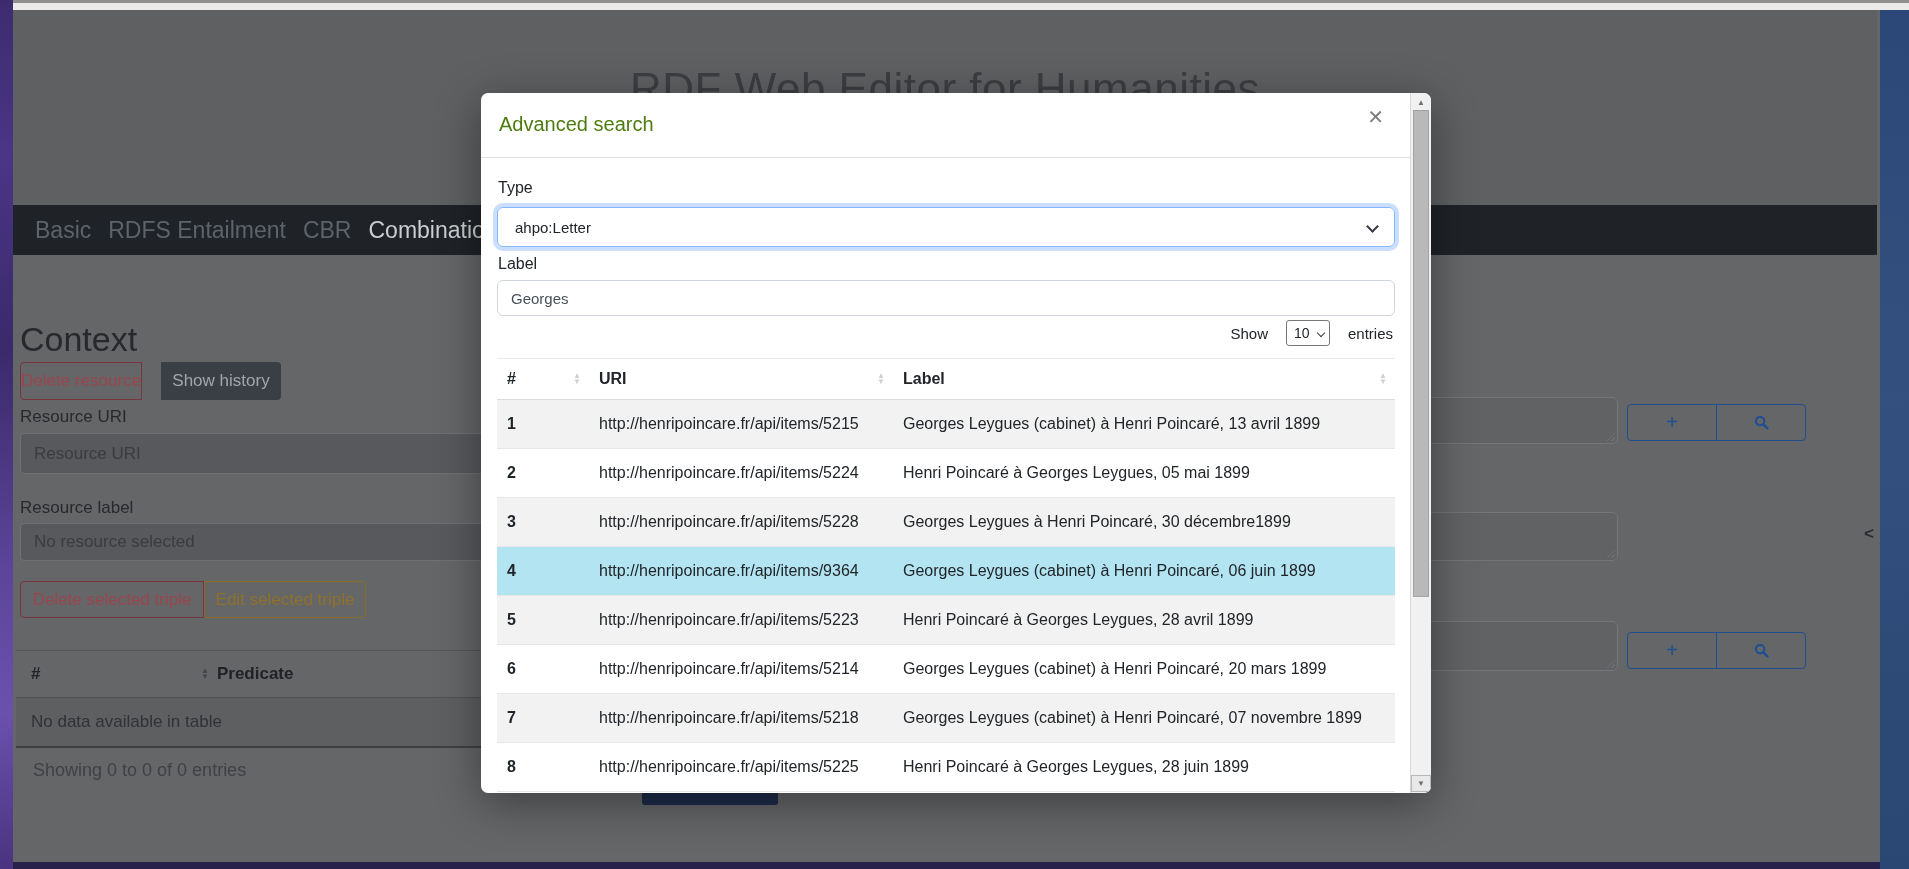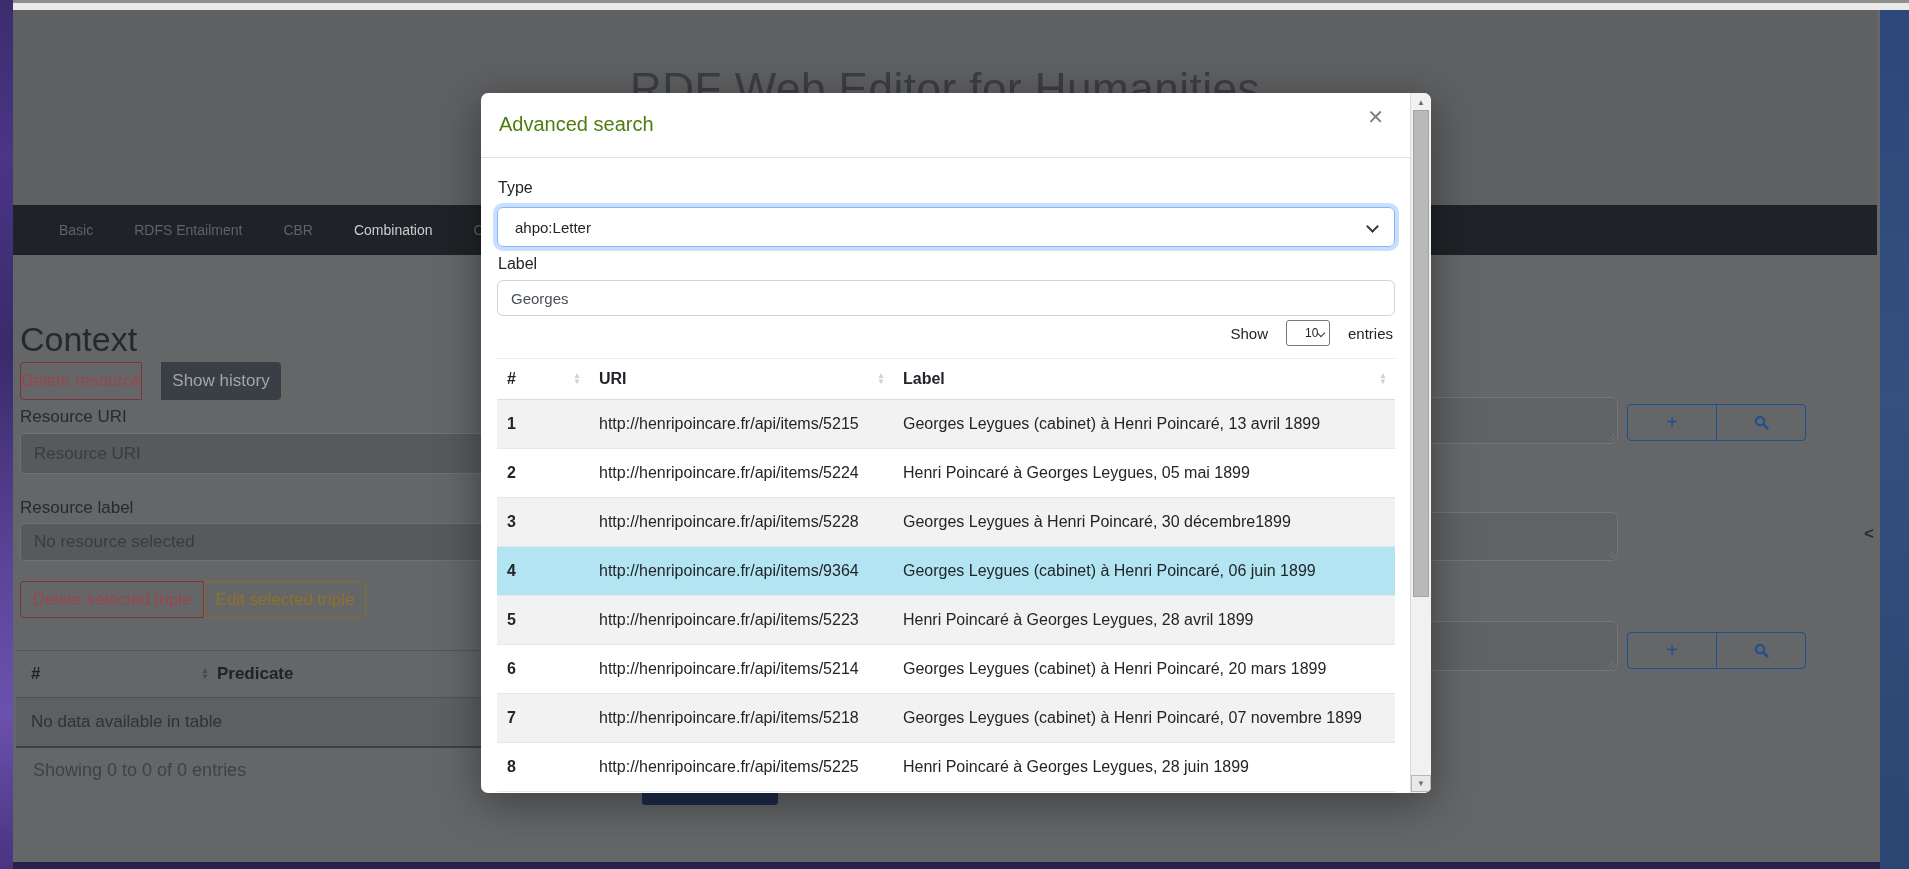--- a/index.html
+++ b/index.html
@@ -19,21 +19,21 @@
   .right-strip { left:1880px; top:10px; width:29px; height:859px;
     background:linear-gradient(180deg,#2c4878 0%,#33507f 45%,#2a4672 100%); }
   .bottom-strip { left:13px; top:862px; width:1867px; height:7px; background:#27214b; }
 
   
   .header-area { left:13px; top:10px; width:1864px; height:195px; background:#5e6062; }
   .page-title { left:13px; top:66px; width:1864px; text-align:center;
     font-size:44px; line-height:46px; font-weight:500; color:#3c3e41; letter-spacing:.5px; }
   .navbar { left:13px; top:205px; width:1864px; height:50px; background:var(--navbar-bg,#1f2327);
     display:flex; align-items:center; padding-left:22px; gap:17px; }
-  .nav-tab { font-size:14px; color:#5e6369; cursor:default; white-space:nowrap;margin-left:24px; }
+  .nav-tab { font-size:23px; color:#5e6369; cursor:default; white-space:nowrap; }
   .nav-tab.active { color:#cbcdcf; }
 
   .context-heading { left:20px; top:320px; font-size:34px; font-weight:500; color:#26282b; }
 
   .btn { display:inline-flex; align-items:center; justify-content:center;
     font-size:17px; background:transparent; border:1px solid transparent; }
   .btn-outline-danger-dim { border-color:var(--danger-border-dim,#7b333c); color:var(--danger-dim,#9b454e); }
   .btn-outline-warning-dim { border-color:var(--warning-border-dim,#8a6c29); color:var(--warning-dim,#90712b); }
   .btn-dark-dim { background:#3a3f45; color:#a3a5a8; }
   .rad-l { border-radius:4px 0 0 4px; } .rad-r { border-radius:0 4px 4px 0; }
@@ -93,21 +93,21 @@
     border-radius:6px; box-shadow:0 0 0 4px rgba(13,110,253,.22);
     display:flex; align-items:center; padding-left:17px; font-size:15px; color:#212529; }
   .chev { position:absolute; right:17px; top:14px; width:9px; height:9px;
     border-right:2px solid #343a40; border-bottom:2px solid #343a40; transform:rotate(45deg); }
   .m-lab-label { left:17px; top:162px; }
   .m-input { left:16px; top:187px; width:898px; height:36px; border:1px solid #ced4da; border-radius:6px;
     padding-left:13px; font-size:15px; color:#495057; font-family:inherit; outline:none; background:#fff; }
   .show-row { right:38px; top:226px; height:28px; display:flex; align-items:center; gap:18px;
     font-size:15px; color:#212529; }
   .mini-select { position:relative; width:44px; height:26px; border:1px solid #767676; border-radius:3px;
-    display:flex; align-items:center; padding-left:18px; font-size:12px; color:#212529; }
+    display:flex; align-items:center; padding-left:7px; font-size:14px; color:#212529; }
   .mini-select .chev { right:5px; top:9px; width:6px; height:6px; border-width:0 1.5px 1.5px 0; border-style:solid; border-color:#343a40; }
 
   .m-table { left:16px; top:265px; width:898px; }
   .m-thead { display:flex; align-items:center; height:42px; border-top:1px solid #e8eaec;
     border-bottom:1px solid #dcdcdc; font-size:16px; font-weight:bold; color:#212529; }
   .hc { position:relative; height:100%; display:flex; align-items:center; padding-left:10px; }
   .hc .sort-icon { position:absolute; right:8px; top:14px; }
   .col-num { width:92px; } .col-uri { width:304px; } .col-label { flex:1; }
   .trow { display:flex; align-items:center; height:49px; font-size:16px; color:#212529;
     border-bottom:1px solid #e7e7e7; background:#fff; }

